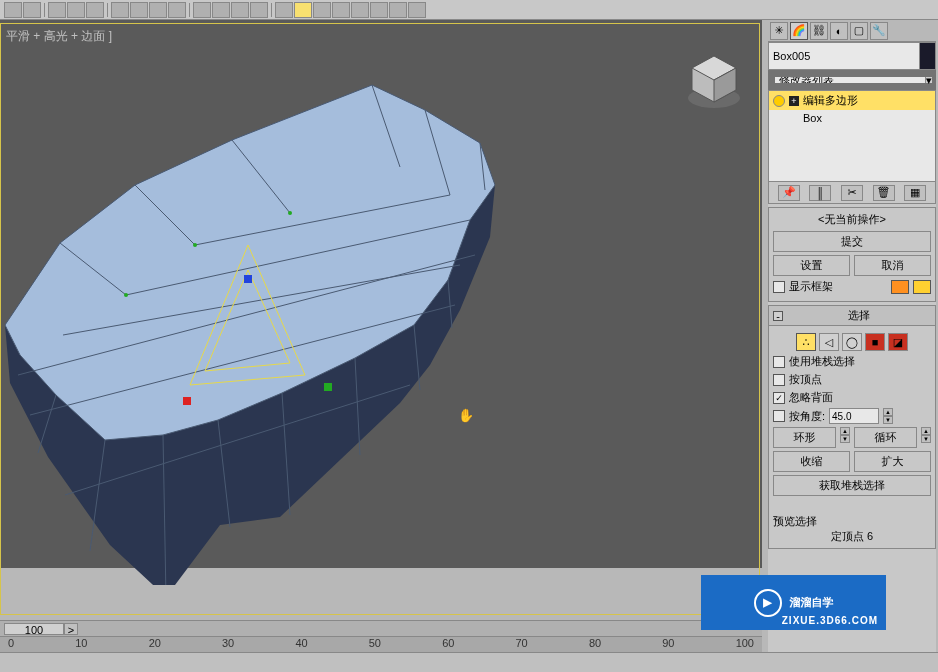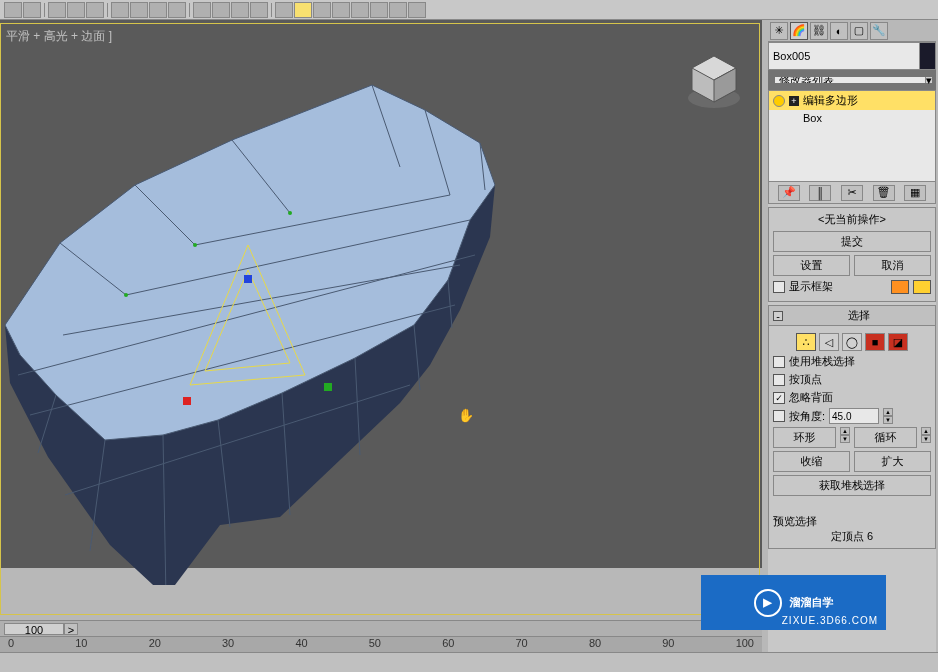--- a/index.html
+++ b/index.html
@@ -73,21 +73,21 @@
     .time-slider { width: 60px; height: 12px; background: #d0d0d0; border: 1px solid #888; text-align: center; margin-left: 4px; }
     .time-btn { width: 14px; height: 12px; background: #c0c0c0; border: 1px solid #888; text-align: center; }
 
     .ruler { position: absolute; bottom: 20px; left: 0; width: 762px; height: 16px; background: #a8a8a8; border-top: 1px solid #888; display: flex; justify-content: space-between; padding: 0 8px; font-size: 10px; color: #333; }
     .ruler span { }
 
     .status-bar { position: absolute; bottom: 0; left: 0; width: 938px; height: 20px; background: #c0c0c0; border-top: 1px solid #888; display: flex; align-items: center; padding: 0 4px; gap: 4px; }
 
     .watermark { position: absolute; bottom: 42px; right: 52px; width: 185px; height: 55px; background: #1b6bc5; color: #fff; display: flex; align-items: center; justify-content: center; font-size: 20px; font-weight: bold; }
     .watermark .play { width: 28px; height: 28px; border: 2px solid #fff; border-radius: 50%; display: flex; align-items: center; justify-content: center; margin-right: 8px; }
-    .watermark .sub { position: absolute; bottom: 4px; right: 8px; font-size: 10px; font-weight: normal; letter-spacing: 1px; }
+    .watermark .sub { position: absolute; bottom: 4px; right: 8px; font-size: 10px; font-weight: bold; letter-spacing: 1px; }
   </style>
 </head>
 <body>
 
 <div class="top-toolbar">
   <div class="tb-icon"></div>
   <div class="tb-icon"></div>
   <div class="sep"></div>
   <div class="tb-icon"></div>
   <div class="tb-icon"></div>

